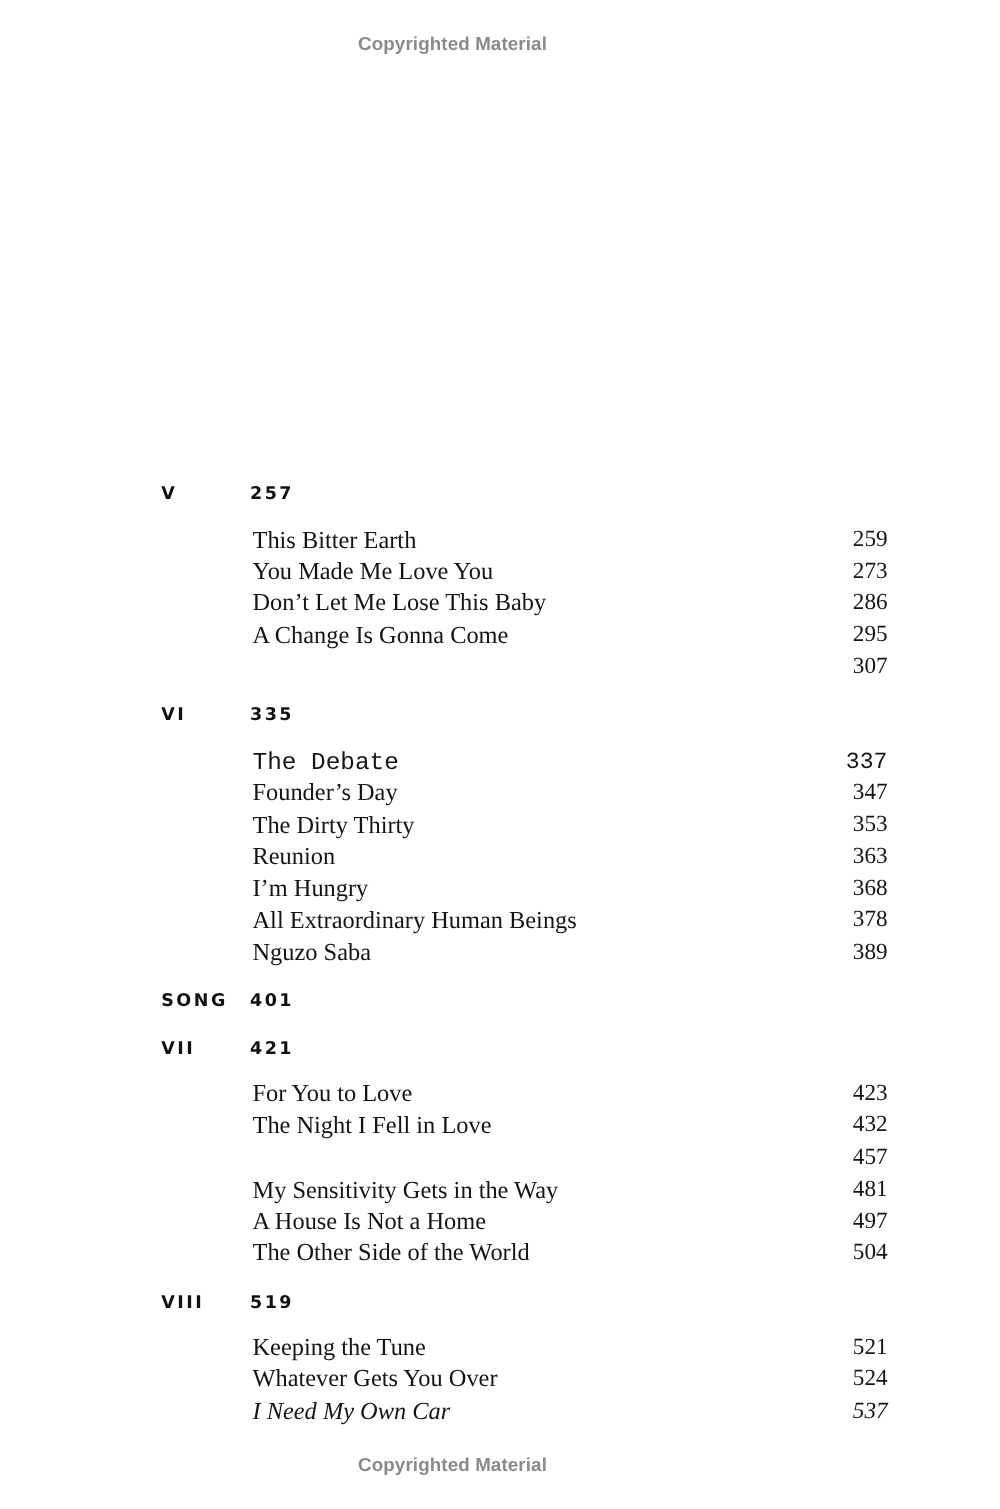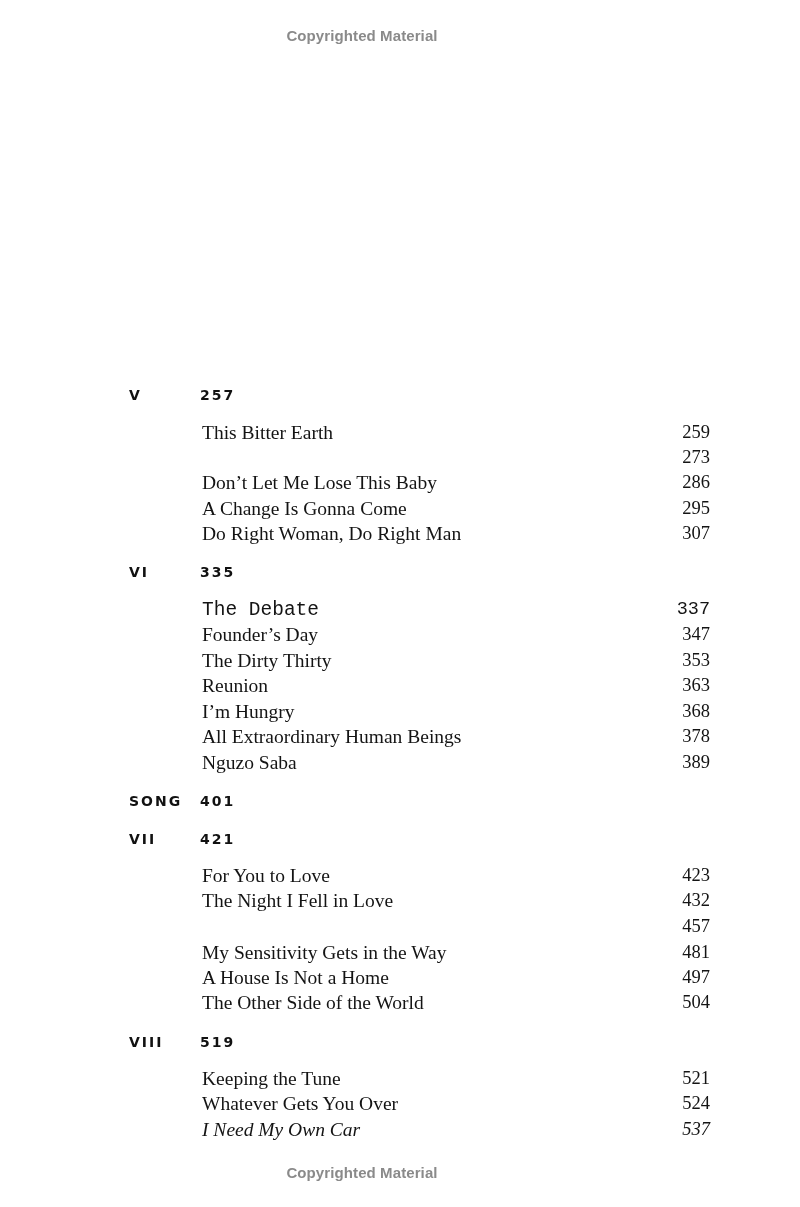--- a/index.html
+++ b/index.html
@@ -35,32 +35,32 @@
 
   <div class="part" style="top:387px;">
     <span class="label">V</span>
     <span class="pnum">257</span>
   </div>
   <div class="chapter" style="top:422px;">
     <span class="title">This Bitter Earth</span>
     <span class="cnum">259</span>
   </div>
   <div class="chapter" style="top:447px;">
+    <span class="title">You Made Me Love You</span>
     <span class="cnum">273</span>
   </div>
   <div class="chapter" style="top:472px;">
     <span class="title">Don’t Let Me Lose This Baby</span>
     <span class="cnum">286</span>
   </div>
   <div class="chapter" style="top:498px;">
     <span class="title">A Change Is Gonna Come</span>
     <span class="cnum">295</span>
   </div>
   <div class="chapter" style="top:523px;">
-    <span class="title">Do Right Woman, Do Right Man</span>
     <span class="cnum">307</span>
   </div>
 
   <div class="part" style="top:564px;">
     <span class="label">VI</span>
     <span class="pnum">335</span>
   </div>
   <div class="chapter" style="top:599px;font-family:Liberation Mono, monospace;">
     <span class="title">The Debate</span>
     <span class="cnum">337</span>

